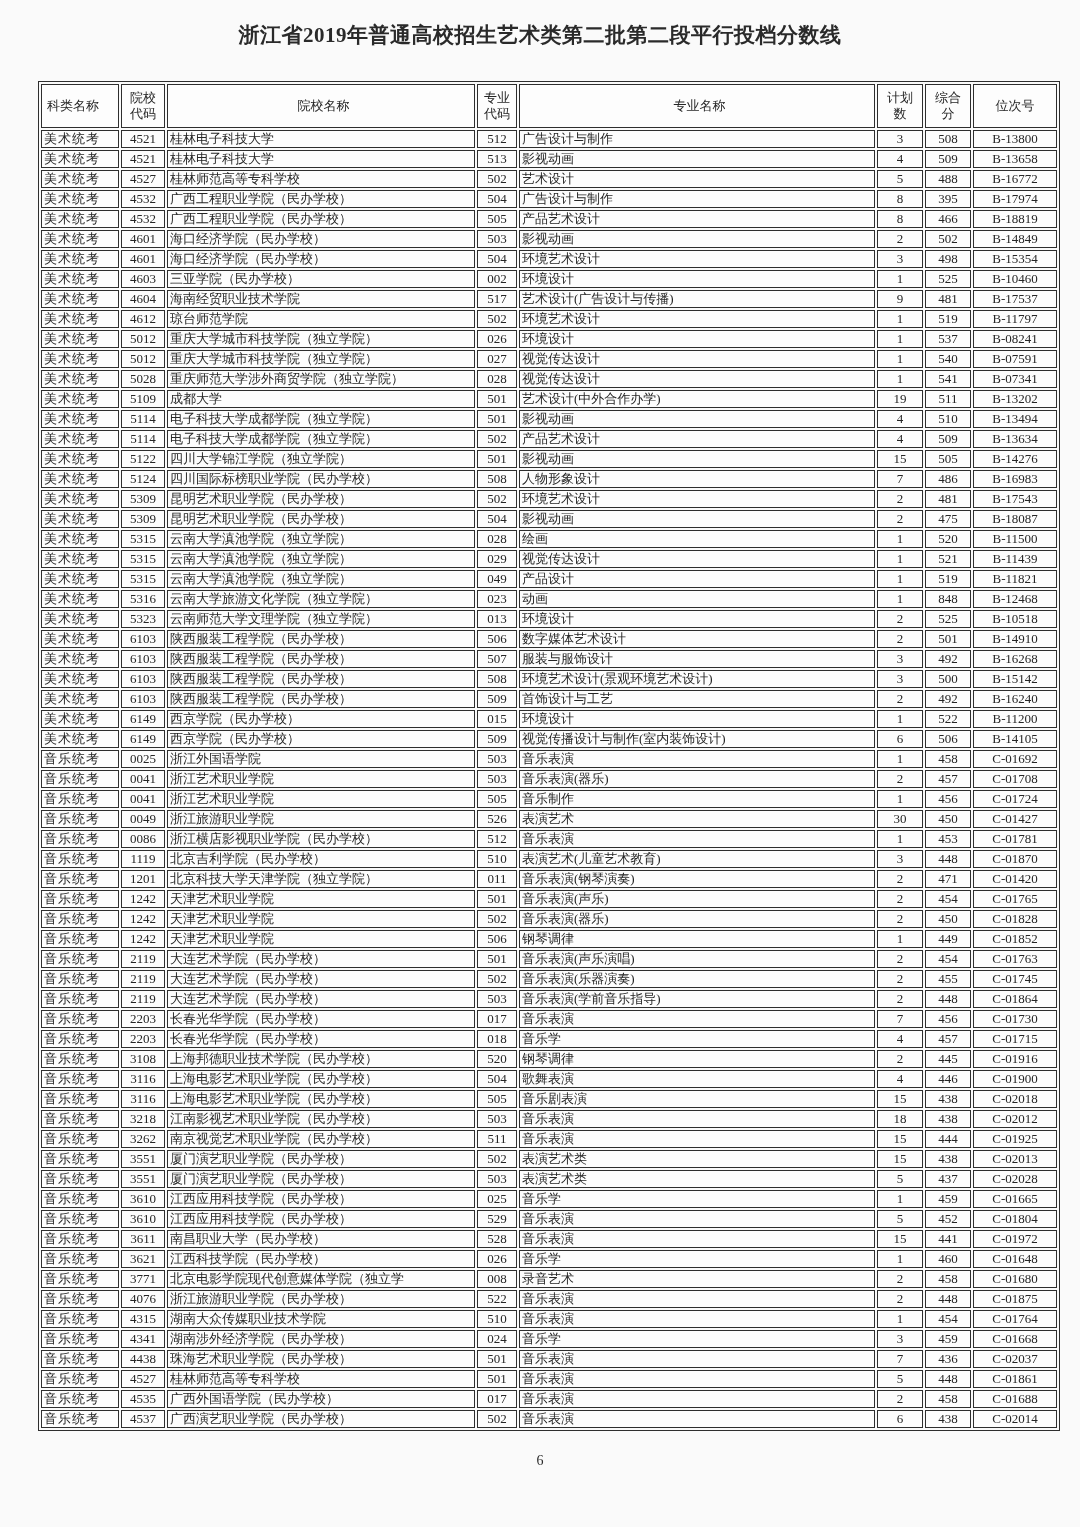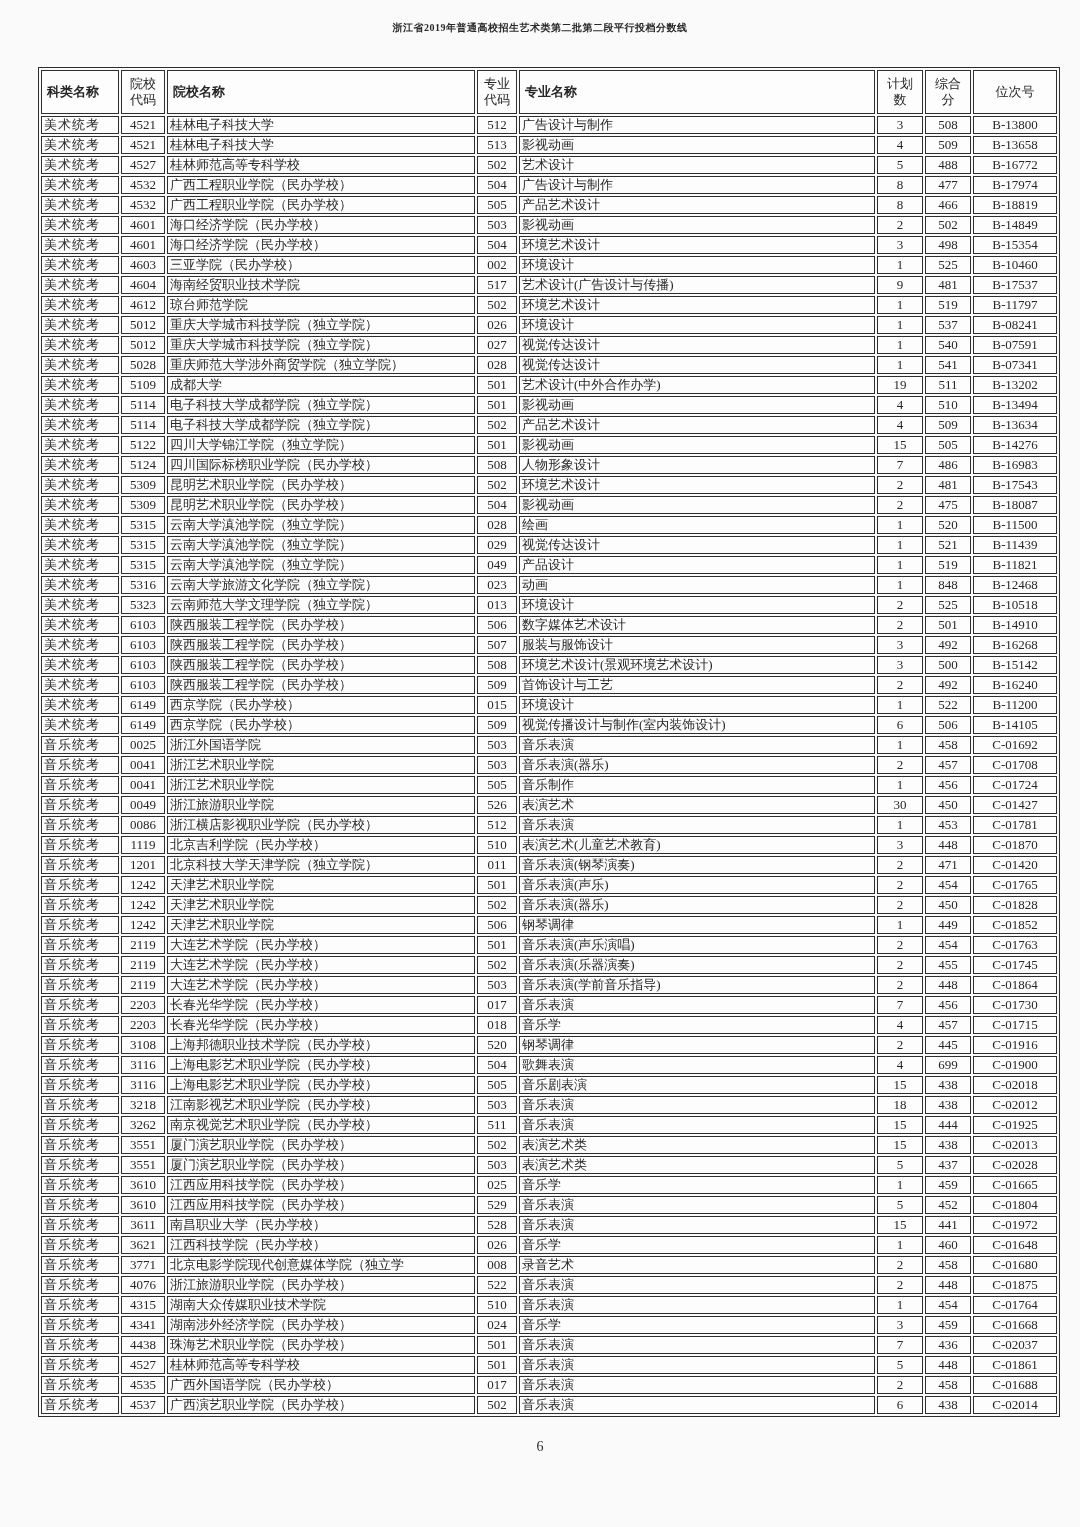--- a/index.html
+++ b/index.html
@@ -9,21 +9,21 @@
     color: #262626;
   }
   body {
     background: #fafafa;
     min-height: 1527px;
     position: relative;
   }
   .doc-title {
     text-align: center;
     padding-top: 21px;
-    font-size: 10px;
+    font-size: 21px;
     font-weight: 600;
     letter-spacing: 0.5px;
     color: #2a2a2a;
   }
   table.scores {
     margin: 32px 0 0 38px;
     width: 1004px;
     table-layout: fixed;
     border-collapse: separate;
     border-spacing: 2px;
@@ -38,22 +38,22 @@
     overflow: hidden;
   }
   table.scores th {
     font-weight: 400;
     text-align: center;
     vertical-align: middle;
     height: 44px;
     white-space: pre-line;
     padding: 1px 0;
   }
-  table.scores th.h0, table.scores th.h2, table.scores th.h4 { text-align: left; padding-left: 5px; font-weight: bold; }
-  table.scores th.h2, table.scores th.h4 { text-align: left; }
+  table.scores th.h0, table.scores th.h2, table.scores th.h4 { text-align: left; padding-left: 5px; }
+  table.scores th.h2, table.scores th.h4 { text-align: center; }
   table.scores td {
     height: 16px;
     white-space: nowrap;
     padding: 0 2px;
     vertical-align: middle;
   }
   td.c0 { text-align: left; padding-left: 4px; letter-spacing: 1px; }
   td.c1 { text-align: center; }
   td.c2 { text-align: left; padding-left: 5px; }
   td.c3 { text-align: center; }
@@ -132,21 +132,21 @@
         <td class="c6">488</td>
         <td class="c7">B-16772</td>
       </tr>
       <tr>
         <td class="c0">美术统考</td>
         <td class="c1">4532</td>
         <td class="c2">广西工程职业学院（民办学校）</td>
         <td class="c3">504</td>
         <td class="c4">广告设计与制作</td>
         <td class="c5">8</td>
-        <td class="c6">477</td>
+        <td class="c6">395</td>
         <td class="c7">B-17974</td>
       </tr>
       <tr>
         <td class="c0">美术统考</td>
         <td class="c1">4532</td>
         <td class="c2">广西工程职业学院（民办学校）</td>
         <td class="c3">505</td>
         <td class="c4">产品艺术设计</td>
         <td class="c5">8</td>
         <td class="c6">466</td>
@@ -572,21 +572,21 @@
         <td class="c6">445</td>
         <td class="c7">C-01916</td>
       </tr>
       <tr>
         <td class="c0">音乐统考</td>
         <td class="c1">3116</td>
         <td class="c2">上海电影艺术职业学院（民办学校）</td>
         <td class="c3">504</td>
         <td class="c4">歌舞表演</td>
         <td class="c5">4</td>
-        <td class="c6">699</td>
+        <td class="c6">446</td>
         <td class="c7">C-01900</td>
       </tr>
       <tr>
         <td class="c0">音乐统考</td>
         <td class="c1">3116</td>
         <td class="c2">上海电影艺术职业学院（民办学校）</td>
         <td class="c3">505</td>
         <td class="c4">音乐剧表演</td>
         <td class="c5">15</td>
         <td class="c6">438</td>

